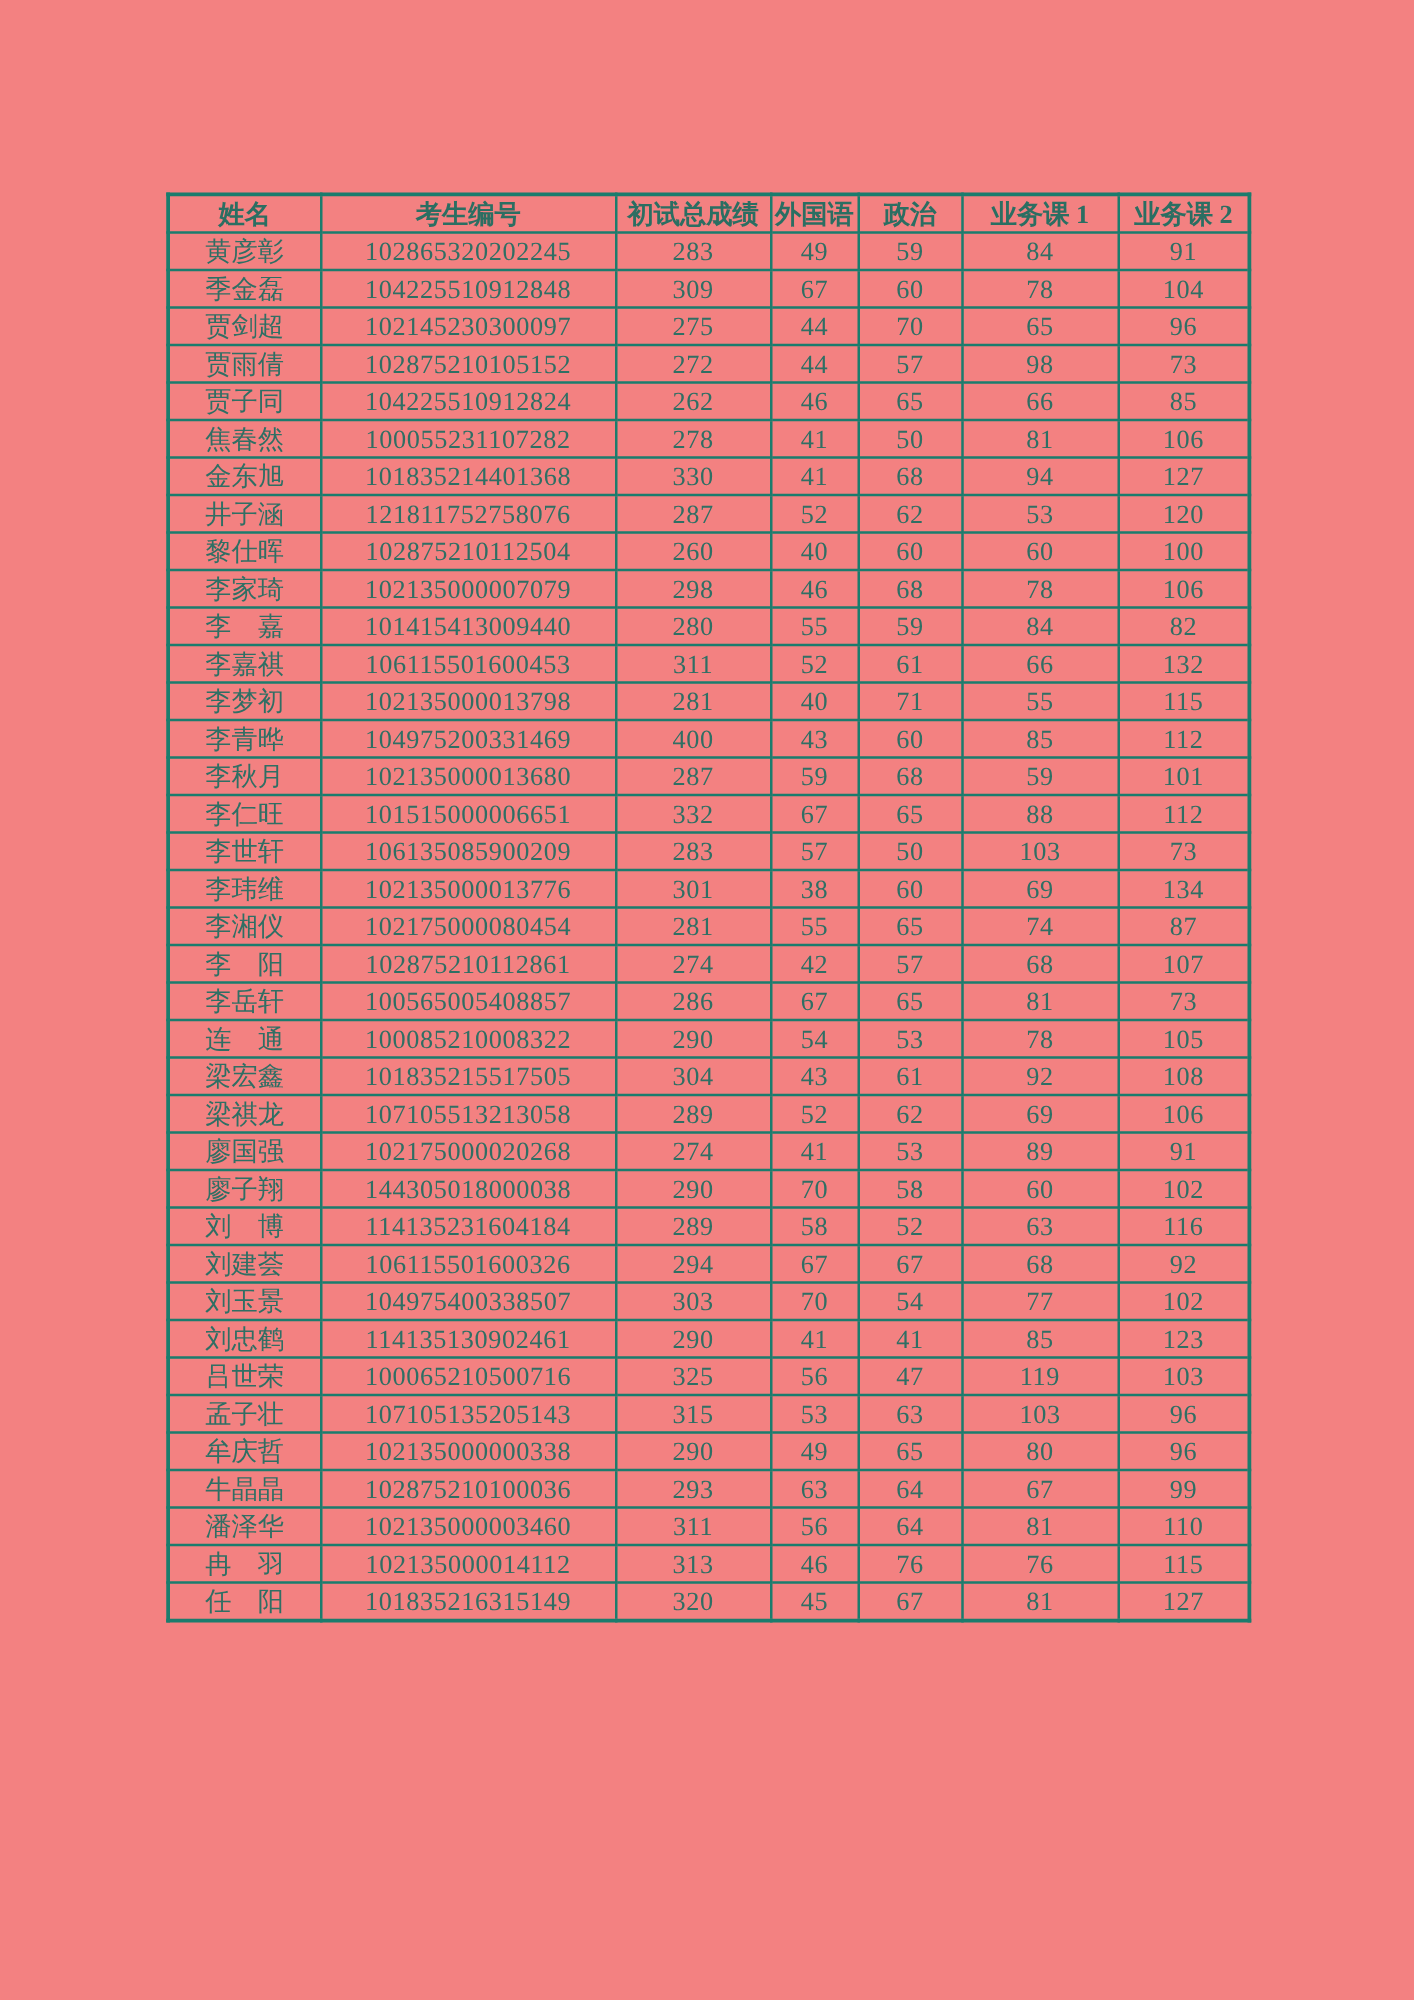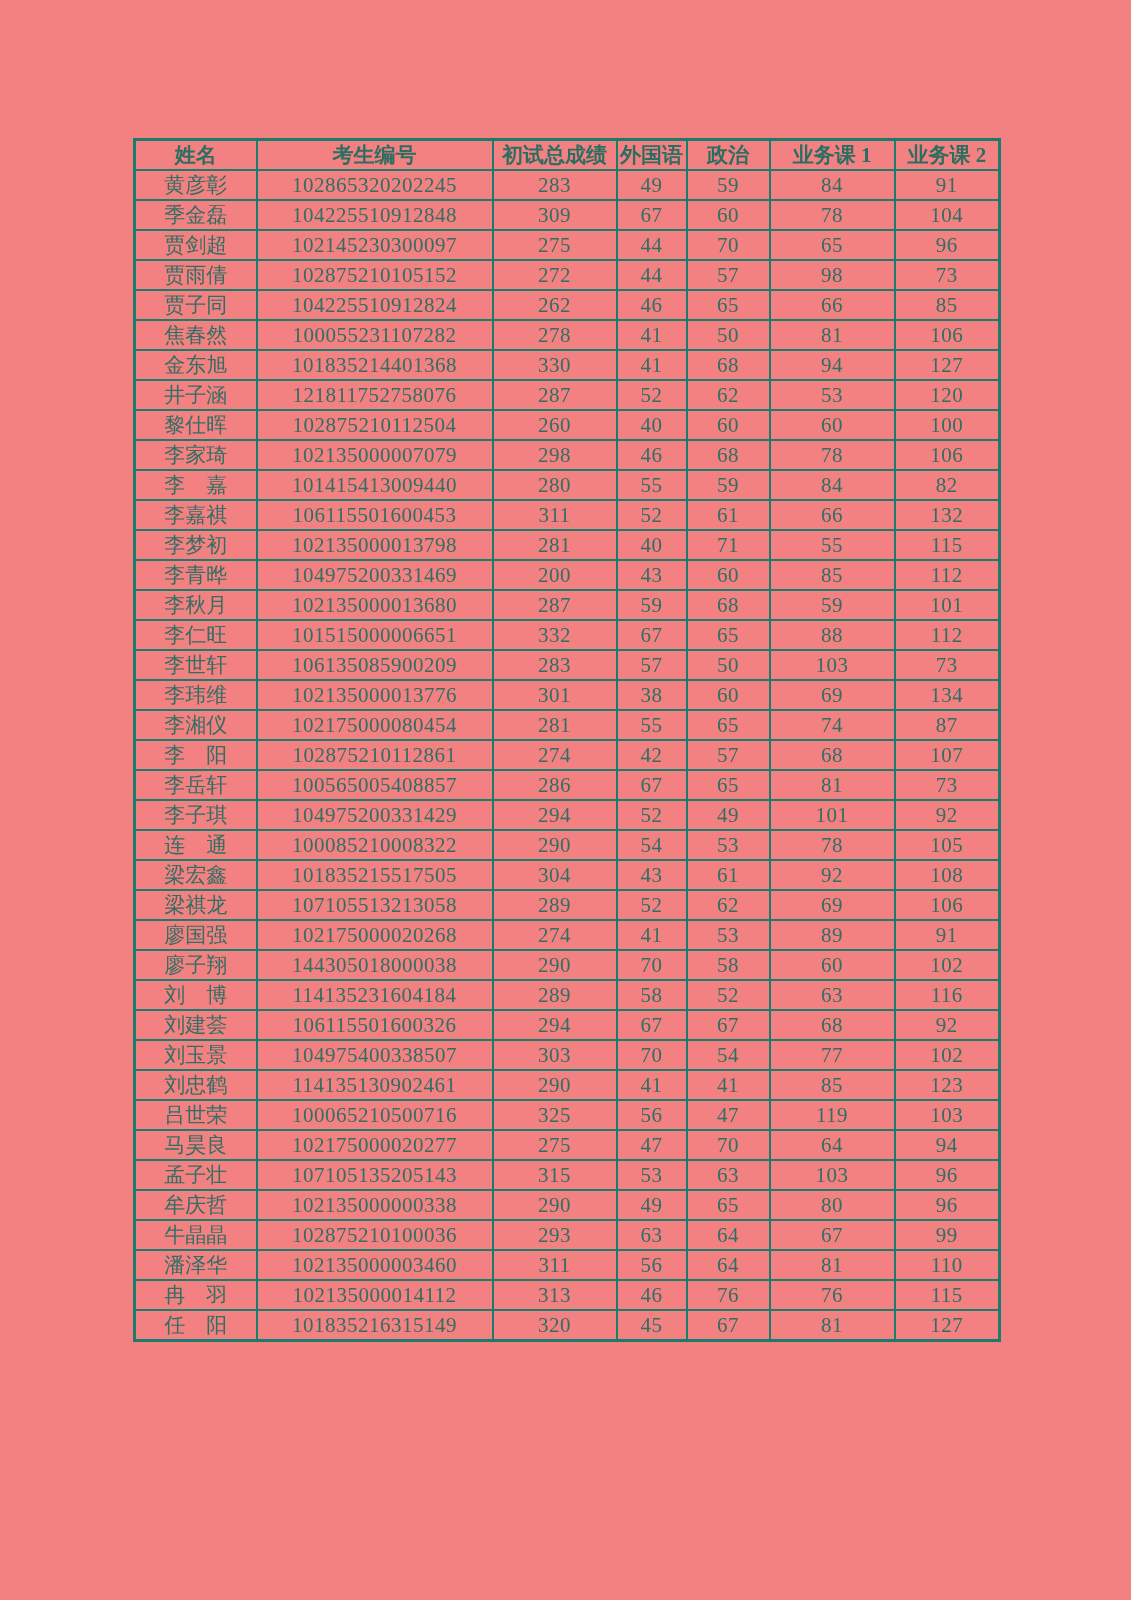--- a/index.html
+++ b/index.html
@@ -15,21 +15,21 @@
   .page {
     position: relative;
     width: 1131px;
     height: 1600px;
     background: #f38181;
     overflow: hidden;
   }
   table.scores {
     position: absolute;
     left: 133px;
-    top: 138px;
+    top: 154px;
     width: 865px;
     border-collapse: collapse;
     table-layout: fixed;
     border: 3px solid #1b7c6d;
   }
   table.scores th,
   table.scores td {
     border: 2px solid #1b7c6d;
     height: 28px;
     padding: 0;
@@ -188,21 +188,21 @@
           <td class="num">102135000013798</td>
           <td class="num">281</td>
           <td class="num">40</td>
           <td class="num">71</td>
           <td class="num">55</td>
           <td class="num">115</td>
         </tr>
         <tr>
           <td>李青晔</td>
           <td class="num">104975200331469</td>
-          <td class="num">200</td>
+          <td class="num">400</td>
           <td class="num">43</td>
           <td class="num">60</td>
           <td class="num">85</td>
           <td class="num">112</td>
         </tr>
         <tr>
           <td>李秋月</td>
           <td class="num">102135000013680</td>
           <td class="num">287</td>
           <td class="num">59</td>
@@ -258,29 +258,20 @@
         <tr>
           <td>李岳轩</td>
           <td class="num">100565005408857</td>
           <td class="num">286</td>
           <td class="num">67</td>
           <td class="num">65</td>
           <td class="num">81</td>
           <td class="num">73</td>
         </tr>
         <tr>
-          <td>李子琪</td>
-          <td class="num">104975200331429</td>
-          <td class="num">294</td>
-          <td class="num">52</td>
-          <td class="num">49</td>
-          <td class="num">101</td>
-          <td class="num">92</td>
-        </tr>
-        <tr>
           <td>连　通</td>
           <td class="num">100085210008322</td>
           <td class="num">290</td>
           <td class="num">54</td>
           <td class="num">53</td>
           <td class="num">78</td>
           <td class="num">105</td>
         </tr>
         <tr>
           <td>梁宏鑫</td>
@@ -357,29 +348,20 @@
         <tr>
           <td>吕世荣</td>
           <td class="num">100065210500716</td>
           <td class="num">325</td>
           <td class="num">56</td>
           <td class="num">47</td>
           <td class="num">119</td>
           <td class="num">103</td>
         </tr>
         <tr>
-          <td>马昊良</td>
-          <td class="num">102175000020277</td>
-          <td class="num">275</td>
-          <td class="num">47</td>
-          <td class="num">70</td>
-          <td class="num">64</td>
-          <td class="num">94</td>
-        </tr>
-        <tr>
           <td>孟子壮</td>
           <td class="num">107105135205143</td>
           <td class="num">315</td>
           <td class="num">53</td>
           <td class="num">63</td>
           <td class="num">103</td>
           <td class="num">96</td>
         </tr>
         <tr>
           <td>牟庆哲</td>

